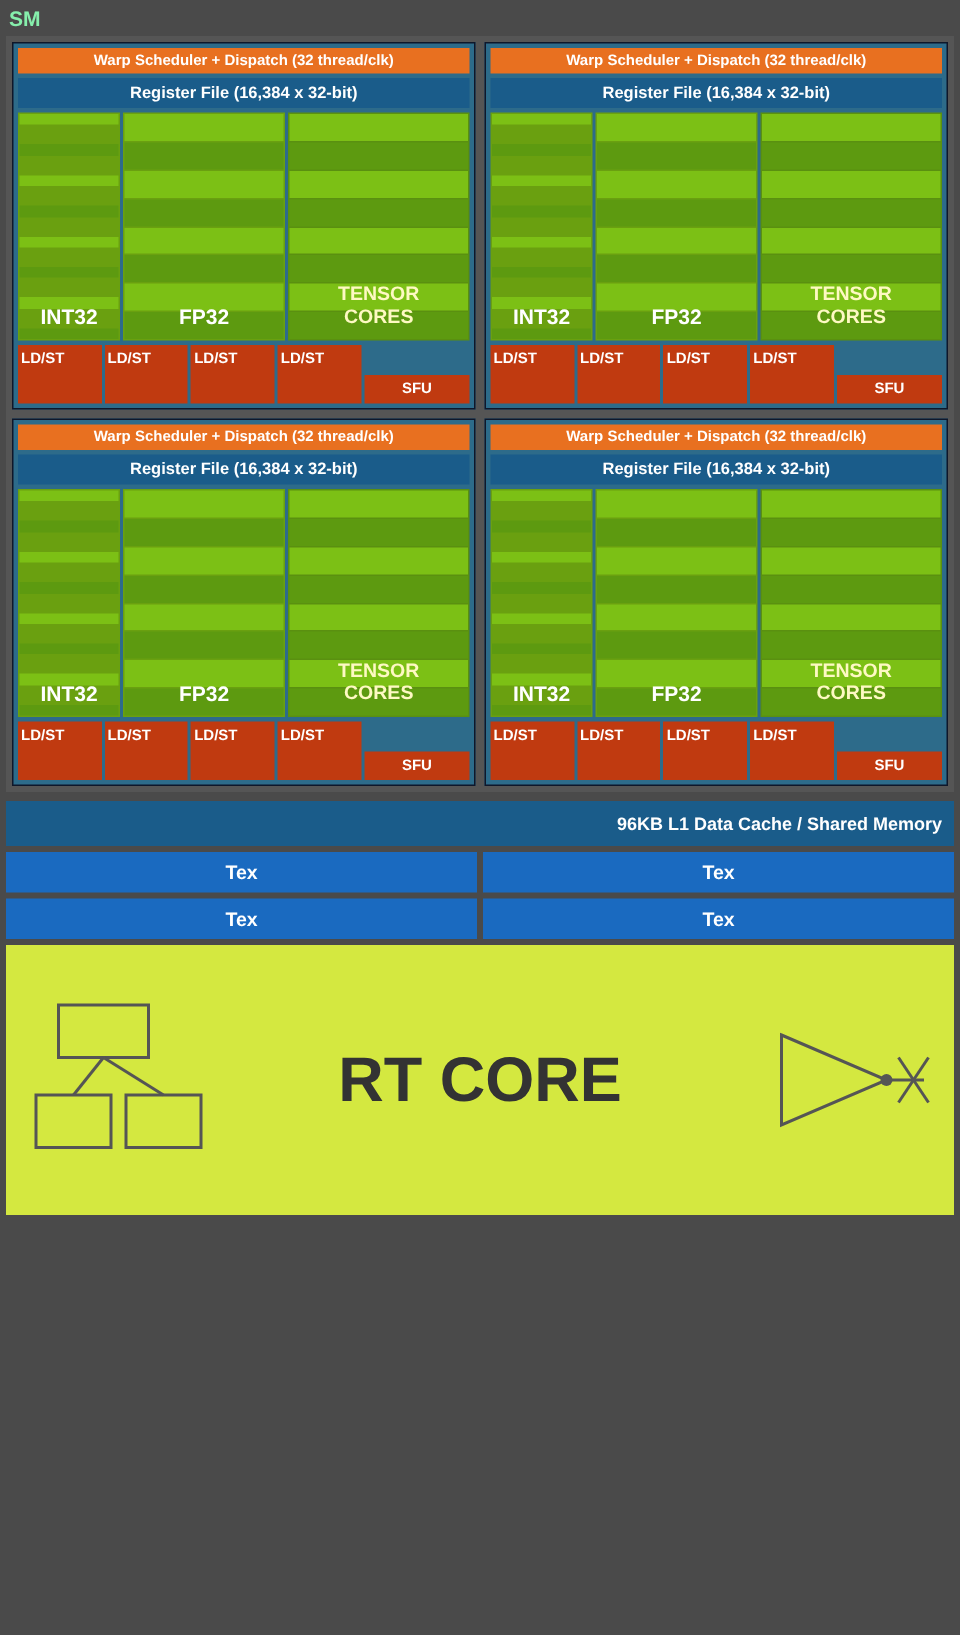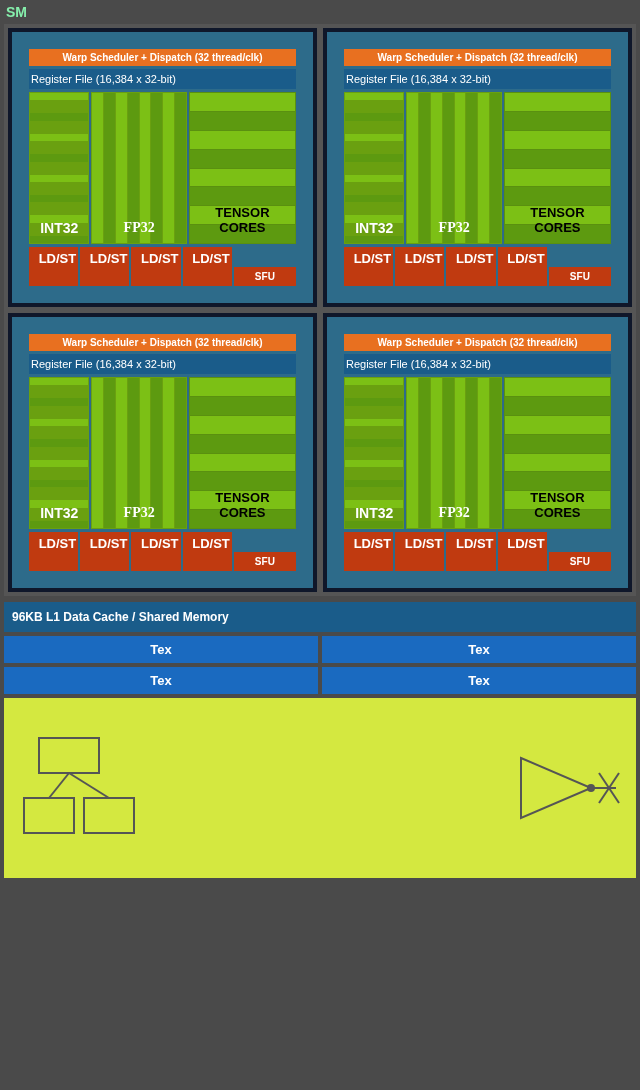--- a/index.html
+++ b/index.html
@@ -20,38 +20,38 @@
       padding: 4px;
       margin: 0 4px 4px 4px;
     }
     .quadrant-grid {
       display: grid;
       grid-template-columns: 1fr 1fr;
       gap: 6px;
     }
     .quadrant {
       background: #2d6b8a;
-      border: 4px solid #0f172a;
-      padding: 17px;
+      border: 1px solid #0f172a;
+      padding: 3px;
     }
     .warp-scheduler {
       background: #e87020;
       color: white;
       font-size: 10px;
       font-weight: bold;
       text-align: center;
       padding: 3px 2px;
       margin-bottom: 3px;
     }
     .register-file {
       background: #1a5c8a;
       color: white;
       font-size: 11px;
-      font-weight: normal;
-      text-align: left;
+      font-weight: bold;
+      text-align: center;
       padding: 4px 2px;
       margin-bottom: 3px;
     }
     .cores-section {
       display: flex;
       gap: 2px;
       margin-bottom: 3px;
       height: 152px;
     }
     .int32-col {
@@ -61,23 +61,23 @@
       display: flex;
       flex-direction: column;
       gap: 13px;
       padding: 1px;
     }
     .fp32-col {
       flex: 1.6;
       background: #6aa010;
       position: relative;
       display: flex;
+      flex-direction: column;
       gap: 1px;
       padding: 1px;
-      font-family: Liberation Serif, serif;
     }
     .tensor-col {
       flex: 1.8;
       background: #5a9010;
       position: relative;
       display: flex;
       flex-direction: column;
       gap: 1px;
       padding: 1px;
     }
@@ -97,56 +97,56 @@
       color: white;
       font-weight: bold;
       font-size: 14px;
       z-index: 3;
     }
     .tensor-label {
       position: absolute;
       bottom: 8px;
       left: 0; right: 0;
       text-align: center;
-      color: #000000;
+      color: #fef9c3;
       font-weight: bold;
       font-size: 13px;
       line-height: 1.2;
       z-index: 3;
     }
     .bottom-row {
       display: flex;
       gap: 2px;
       margin-top: 2px;
     }
     .ldst-btn {
       background: #c03a10;
       color: white;
-      font-size: 13px;
-      font-weight: bold;
-      text-align: right;
+      font-size: 10px;
+      font-weight: bold;
+      text-align: left;
       padding: 4px 2px;
       flex: 1;
     }
     .sfu-btn {
       background: #c03a10;
       color: white;
       font-size: 10px;
       font-weight: bold;
       text-align: center;
       padding: 4px 4px;
       flex: 1.2;
       margin-top: 20px;
     }
     .l1-cache {
       background: #1a5c8a;
       color: white;
       font-size: 12px;
       font-weight: bold;
-      text-align: left;
+      text-align: right;
       padding: 8px;
       margin: 6px 4px 4px 4px;
     }
     .tex-row {
       display: grid;
       grid-template-columns: 1fr 1fr;
       gap: 4px;
       margin: 4px 4px;
     }
     .tex-btn {
@@ -390,20 +390,21 @@
     <rect x="20" y="10" width="60" height="35" fill="none" stroke="#555" stroke-width="2"></rect>
 
     <rect x="5" y="70" width="50" height="35" fill="none" stroke="#555" stroke-width="2"></rect>
 
     <rect x="65" y="70" width="50" height="35" fill="none" stroke="#555" stroke-width="2"></rect>
 
     <line x1="50" y1="45" x2="30" y2="70" stroke="#555" stroke-width="2"></line>
     <line x1="50" y1="45" x2="90" y2="70" stroke="#555" stroke-width="2"></line>
   </svg>
 
+  <div class="rt-core-label">RT CORE</div>
 
   <svg width="110" height="80" style="position:absolute;right:15px;top:50%;transform:translateY(-50%);">
 
     <polygon points="10,10 80,40 10,70" fill="none" stroke="#555" stroke-width="2"></polygon>
 
     <line x1="80" y1="40" x2="105" y2="40" stroke="#555" stroke-width="2"></line>
 
     <circle cx="80" cy="40" r="4" fill="#555"></circle>
 
     <line x1="88" y1="25" x2="108" y2="55" stroke="#555" stroke-width="2"></line>

